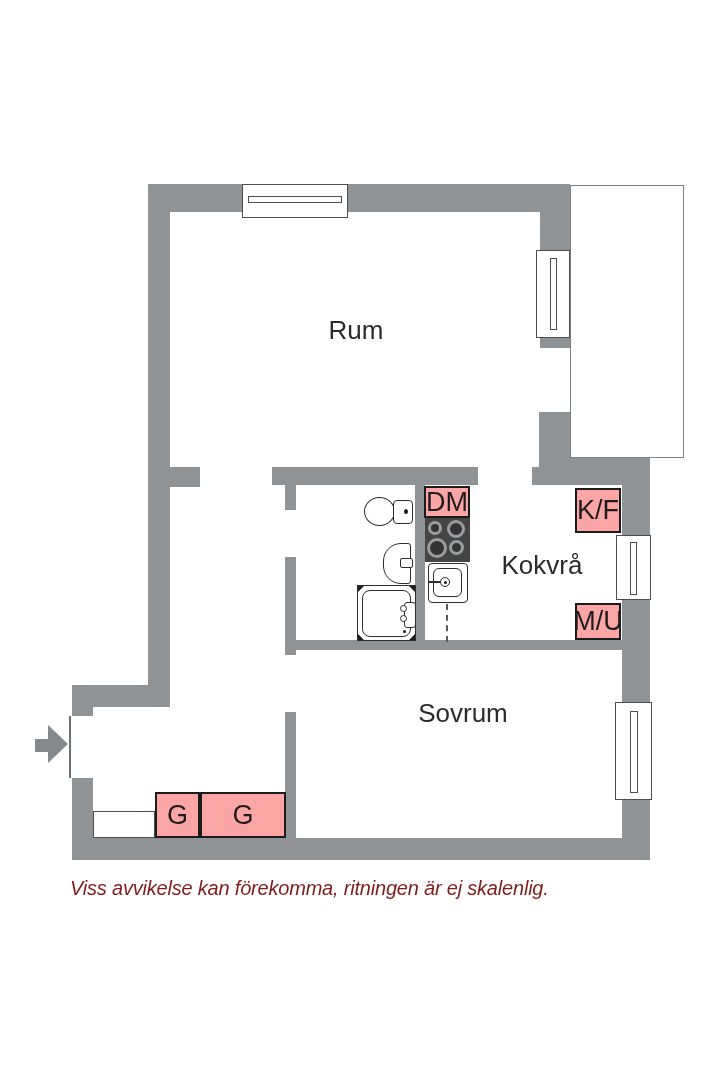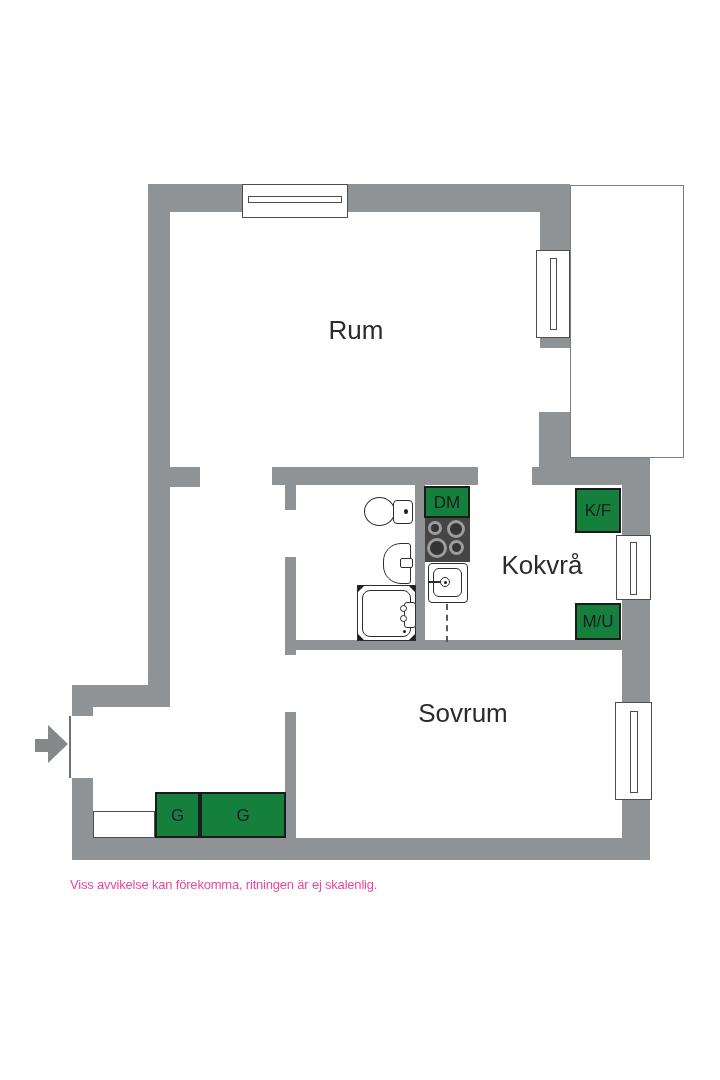--- a/index.html
+++ b/index.html
@@ -17,27 +17,27 @@
   html,body{margin:0;padding:0;background:#ffffff;}
   #canvas{
     position:relative;width:720px;height:1080px;background:#ffffff;overflow:hidden;
     font-family:"Liberation Sans",sans-serif;
   }
   #canvas *{box-sizing:border-box;position:absolute;}
   .wall{background:var(--wall);}
   .win{background:#fff;border:1px solid var(--thin);}
   .glaze{background:#fff;border:1px solid var(--thin);}
   .roomlbl{font-size:26px;color:var(--text);text-align:center;white-space:nowrap;line-height:1.1;}
-  .fixbox{background:#15803d;border:2px solid var(--boxborder);display:flex;align-items:center;justify-content:center;
-          font-size:17px;color:#1c1c1c;line-height:1;}
+  .fixbox{background:#fca5a5;border:2px solid var(--boxborder);display:flex;align-items:center;justify-content:center;
+          font-size:27px;color:#1c1c1c;line-height:1;}
   .thinbox{background:#fff;border:1px solid var(--thin);}
   .circ{border-radius:50%;}
   .burner{border-radius:50%;border:3px solid var(--burner-ring);background:var(--burner-core);}
   .tick{width:0;height:0;}
-  #disclaimer{font-size:13px;color:#ec4899;white-space:nowrap;letter-spacing:-0.2px;}
+  #disclaimer{font-size:20px;color:#7f1d1d;white-space:nowrap;letter-spacing:-0.2px;font-style:italic;}
 </style>
 </head>
 <body>
 
 <div id="canvas">
 
   <div class="thinbox" style="left:570px;top:185px;width:114px;height:273px;border-color:var(--neighbor);"></div>
 
   <div class="wall" style="left:148px;top:184px;width:420px;height:28px;"></div>
   <div class="wall" style="left:148px;top:184px;width:22px;height:523px;"></div>

